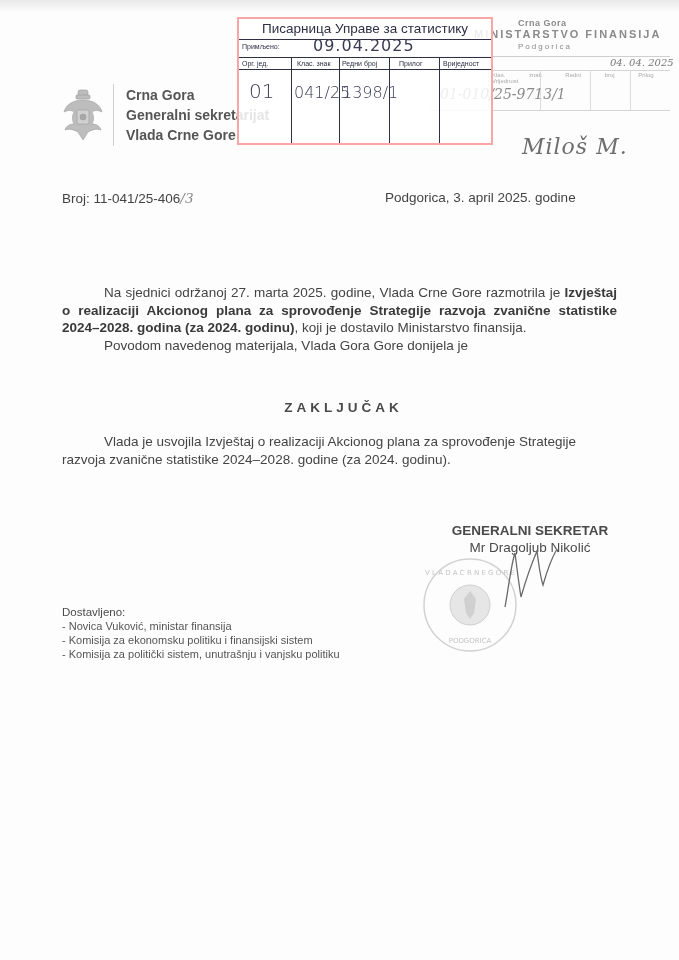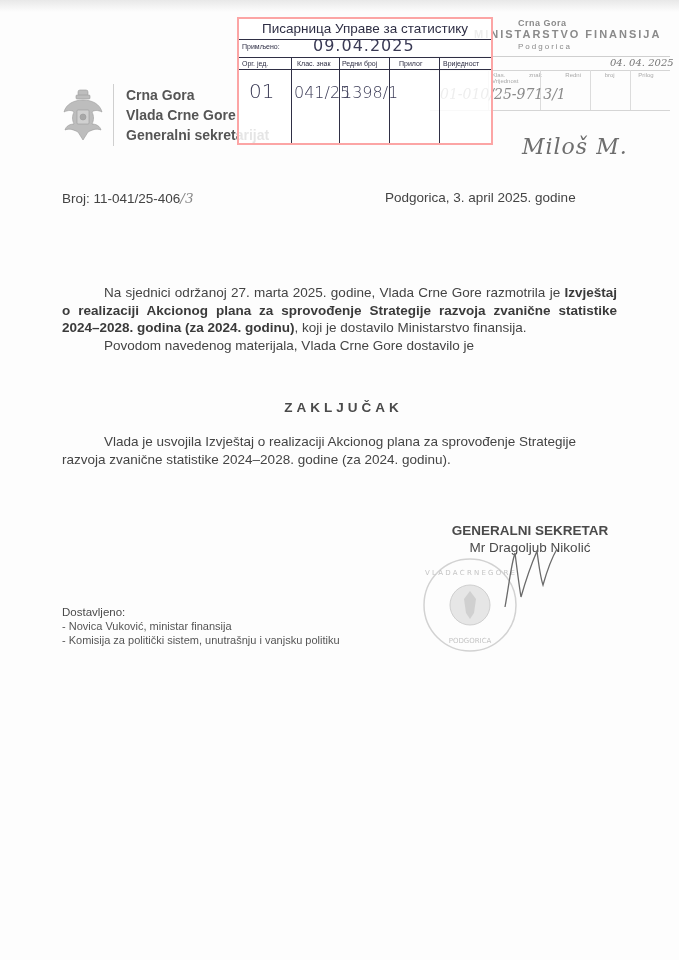--- a/index.html
+++ b/index.html
@@ -83,22 +83,22 @@
       <rect x="18" y="2" width="10" height="6" rx="2"></rect>
       <rect x="16" y="7" width="14" height="4" rx="1"></rect>
       <path d="M23 12 C14 12 6 16 4 24 C8 22 12 22 14 24 C12 28 12 32 14 36 C10 36 6 38 5 42 C10 40 14 42 18 44 L23 52 L28 44 C32 42 36 40 41 42 C40 38 36 36 32 36 C34 32 34 28 32 24 C34 22 38 22 42 24 C40 16 32 12 23 12 Z"></path>
       <rect x="17" y="22" width="12" height="14" rx="1" fill="#d0d0d0"></rect>
       <circle cx="23" cy="29" r="3" fill="#a8a8a8"></circle>
     </g>
   </svg>
   <div class="header-divider"></div>
   <div class="header-text">
     <div>Crna Gora</div>
+    <div>Generalni sekretarijat</div>
     <div>Vlada Crne Gore</div>
-    <div>Generalni sekretarijat</div>
   </div>
 
   <div class="mf-stamp">
     <div class="l1">Crna Gora</div>
     <div class="l2">MINISTARSTVO FINANSIJA</div>
     <div class="l3">Podgorica</div>
     <div class="line1"></div>
     <div class="date">04. 04. 2025</div>
     <div class="line2"></div>
     <div class="cell-heads">Klas. znak  Redni broj  Prilog  Vrijednost</div>
@@ -133,21 +133,21 @@
 
   <div class="handwritten-name">Miloš M.</div>
 
   <div class="ref ref-left">
     <span>Broj: 11-041/25-406</span><span class="hand-mark">/3</span>
   </div>
   <div class="ref ref-right">Podgorica, 3. april 2025. godine</div>
 
   <div class="body-block">
     <p class="indent"><span>Na sjednici održanoj 27. marta 2025. godine, Vlada Crne Gore razmotrila je </span><span class="bold">Izvještaj o realizaciji Akcionog plana za sprovođenje Strategije razvoja zvanične statistike 2024–2028. godina (za 2024. godinu)</span><span>, koji je dostavilo Ministarstvo finansija.</span></p>
-    <p class="indent">Povodom navedenog materijala, Vlada Crne Gore dostavilo je</p>
+    <p class="indent">Povodom navedenog materijala, Vlada Gora Gore donijela je</p>
   </div>
 
   <div class="heading">ZAKLJUČAK</div>
 
   <div class="conclusion">
     <p class="indent">Vlada je usvojila Izvještaj o realizaciji Akcionog plana za sprovođenje Strategije razvoja zvanične statistike 2024–2028. godine (za 2024. godinu).</p>
   </div>
 
   <div class="sign-title">GENERALNI SEKRETAR</div>
   <div class="sign-name">Mr Dragoljub Nikolić</div>
@@ -158,15 +158,16 @@
     <text x="50" y="20" text-anchor="middle" font-size="7" fill="#c4c4c4" font-family="DejaVu Sans, sans-serif">V L A D A  C R N E  G O R E</text>
     <text x="50" y="88" text-anchor="middle" font-size="7" fill="#c4c4c4" font-family="DejaVu Sans, sans-serif">PODGORICA</text>
   </svg>
   <svg class="signature" viewBox="0 0 70 70">
     <path d="M10 62 C14 40 16 20 20 8 C22 24 24 40 26 52 C30 38 36 20 42 6 C44 22 46 34 48 40 C52 26 56 14 62 4" fill="none" stroke="#6a6a6a" stroke-width="1.3"></path>
   </svg>
 
   <div class="delivered">
     <div class="label">Dostavljeno:</div>
     <div class="item">- Novica Vuković, ministar finansija</div>
+    <div class="item">- Komisija za ekonomsku politiku i finansijski sistem</div>
     <div class="item">- Komisija za politički sistem, unutrašnju i vanjsku politiku</div>
   </div>
 </div>
 
 </body></html>

